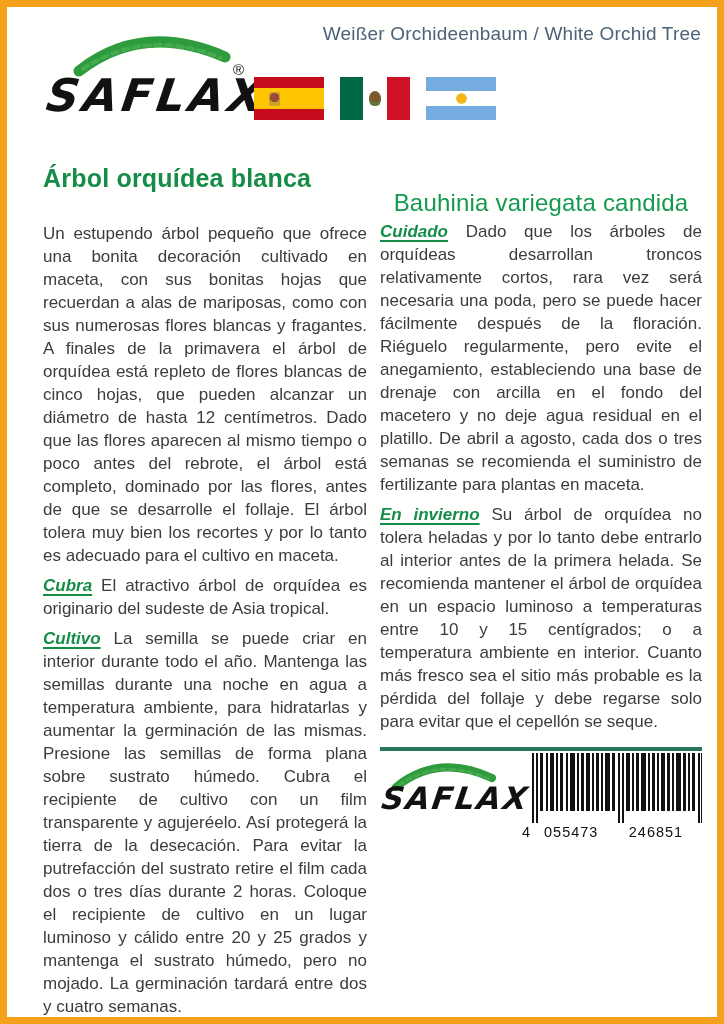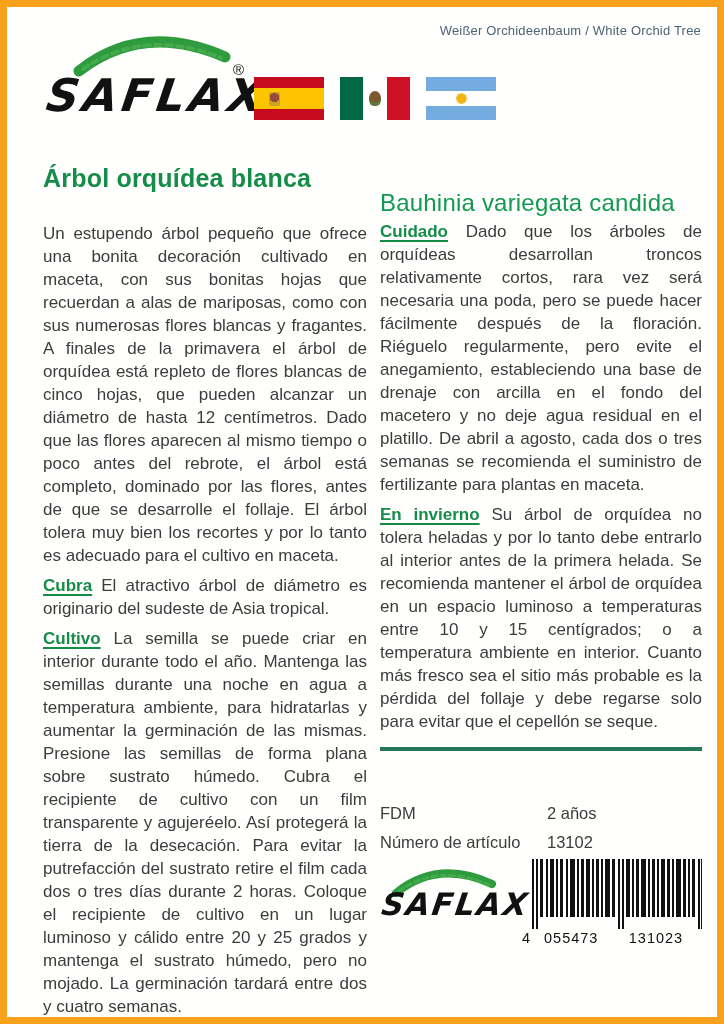--- a/index.html
+++ b/index.html
@@ -4,21 +4,21 @@
 <style>
   html,body{margin:0;padding:0;background:#e8e8e8;}
   .page{
     width:724px;height:1024px;box-sizing:border-box;position:relative;
     background:#fffffd;border:7px solid #F5A11C;overflow:hidden;
     font-family:"Liberation Sans",sans-serif;color:#3C3C3C;margin:0 auto;
   }
   
   .header{position:relative;height:142px;}
   .product-title{
-    position:absolute;top:16px;right:16px;font-size:13px;color:#4C6378;
+    position:absolute;top:16px;right:16px;font-size:19px;color:#4C6378;
     letter-spacing:.2px;
   }
   .logo{position:absolute;left:38px;top:14px;width:210px;height:115px;}
   .logo svg.arc{position:absolute;left:28px;top:8px;}
   .brand-word{
     position:absolute;left:2px;top:48px;font-size:45px;font-weight:bold;font-style:italic;
     font-family:"DejaVu Sans",sans-serif;letter-spacing:4px;transform:skewX(-8deg);
     color:#111;white-space:nowrap;
   }
   .brand-reg{position:absolute;left:188px;top:40px;font-size:15px;color:#111;}
@@ -43,25 +43,25 @@
   .col{font-size:17px;line-height:23px;text-align:justify;}
   .col-left{width:324px;flex:none;}
   .col-right{width:322px;flex:none;padding-top:29px;}
   .col p{margin:0 0 7px 0;}
   .main-title{
     font-size:25px;line-height:28px;font-weight:bold;color:#168C49;
     margin:3px 0 30px 0;text-align:left;letter-spacing:.2px;
   }
   .species-title{
     font-size:24px;line-height:26px;font-weight:normal;color:#149950;
-    margin:0 0 4px 0;text-align:left;letter-spacing:.2px;
+    margin:0 0 4px 0;text-align:center;letter-spacing:.2px;
   }
   .sec-label{
     color:#168C49;font-weight:bold;text-decoration:underline;
-    text-decoration-thickness:2px;text-underline-offset:3px;
+    text-decoration-thickness:2px;text-underline-offset:3px;font-style:italic;
   }
   
   .rule{height:4px;background:#27775A;margin:14px 0 0 0;}
   .specs{margin-top:48px;font-size:16.5px;line-height:29px;}
   .spec-row{display:grid;grid-template-columns:167px 1fr;}
   .footer-row{display:flex;justify-content:space-between;align-items:flex-start;margin-top:2px;}
   .logo-small{position:relative;width:130px;height:82px;flex:none;margin-left:2px;}
   .logo-small svg.arc{position:absolute;left:10px;top:6px;}
   .brand-word-small{
     position:absolute;left:0;top:34px;font-size:31px;font-weight:bold;font-style:italic;
@@ -105,45 +105,35 @@
       </div>
     </div>
   </div>
 
   <div class="columns">
 
     <div class="col col-left">
       <h1 class="main-title">Árbol orquídea blanca</h1>
       <p>Un estupendo árbol pequeño que ofrece una bonita decoración cultivado en maceta, con sus bonitas hojas que recuerdan a alas de mariposas, como con sus numerosas flores blancas y fragantes. A finales de la primavera el árbol de orquídea está repleto de flores blancas de cinco hojas, que pueden alcanzar un diámetro de hasta 12 centímetros. Dado que las flores aparecen al mismo tiempo o poco antes del rebrote, el árbol está completo, dominado por las flores, antes de que se desarrolle el follaje. El árbol tolera muy bien los recortes y por lo tanto es adecuado para el cultivo en maceta.</p>
 
-      <p><span class="sec-label">Cubra</span><span> El atractivo árbol de diámetro es originario del sudeste de Asia tropical.</span></p>
+      <p><span class="sec-label">Cubra</span><span> El atractivo árbol de orquídea es originario del sudeste de Asia tropical.</span></p>
 
       <p><span class="sec-label">Cultivo</span><span> La semilla se puede criar en interior durante todo el año. Mantenga las semillas durante una noche en agua a temperatura ambiente, para hidratarlas y aumentar la germinación de las mismas. Presione las semillas de forma plana sobre sustrato húmedo. Cubra el recipiente de cultivo con un film transparente y agujeréelo. Así protegerá la tierra de la desecación. Para evitar la putrefacción del sustrato retire el film cada dos o tres días durante 2 horas. Coloque el recipiente de cultivo en un lugar luminoso y cálido entre 20 y 25 grados y mantenga el sustrato húmedo, pero no mojado. La germinación tardará entre dos y cuatro semanas.</span></p>
 
     </div>
 
     <div class="col col-right">
       <h2 class="species-title">Bauhinia variegata candida</h2>
 
       <p><span class="sec-label">Cuidado</span><span> Dado que los árboles de orquídeas desarrollan troncos relativamente cortos, rara vez será necesaria una poda, pero se puede hacer fácilmente después de la floración. Riéguelo regularmente, pero evite el anegamiento, estableciendo una base de drenaje con arcilla en el fondo del macetero y no deje agua residual en el platillo. De abril a agosto, cada dos o tres semanas se recomienda el suministro de fertilizante para plantas en maceta.</span></p>
 
       <p><span class="sec-label">En invierno</span><span> Su árbol de orquídea no tolera heladas y por lo tanto debe entrarlo al interior antes de la primera helada. Se recomienda mantener el árbol de orquídea en un espacio luminoso a temperaturas entre 10 y 15 centígrados; o a temperatura ambiente en interior. Cuanto más fresco sea el sitio más probable es la pérdida del follaje y debe regarse solo para evitar que el cepellón se seque.</span></p>
 
       <div class="rule"></div>
 
-      <div class="specs">
-        <div class="spec-row">
-          <span>FDM</span>
-          <span>2 años</span>
-        </div>
-        <div class="spec-row">
-          <span>Número de artículo</span>
-          <span>13102</span>
-        </div>
-      </div>
 
       <div class="footer-row">
         <div class="logo-small">
           <svg class="arc" width="105" height="32" viewBox="0 0 105 32">
             <path d="M4,28 Q46,-6 100,19" fill="none" stroke="#2E9B3E" stroke-width="8" stroke-linecap="round"></path>
             <path d="M7,26 Q47,-2 97,20" fill="none" stroke="#57B857" stroke-width="3" stroke-linecap="round" opacity="0.55" stroke-dasharray="5 4"></path>
           </svg>
           <div class="brand-word-small">SAFLAX</div>
         </div>
 
@@ -181,19 +171,19 @@
               <rect x="144" y="0" width="5" height="58" fill="#111"></rect>
               <rect x="151" y="0" width="3" height="58" fill="#111"></rect>
               <rect x="156" y="0" width="2" height="58" fill="#111"></rect>
               <rect x="160" y="0" width="3" height="58" fill="#111"></rect>
               <rect x="166" y="0" width="2" height="70" fill="#111"></rect>
               <rect x="169" y="0" width="1" height="70" fill="#111"></rect>
             </svg>
           <div class="barcode-digits">
             <span class="bd-first">4</span>
             <span class="bd-left">055473</span>
-            <span class="bd-right">131023</span>
+            <span class="bd-right">246851</span>
           </div>
         </div>
       </div>
     </div>
   </div>
 </div>
 
 </body></html>

